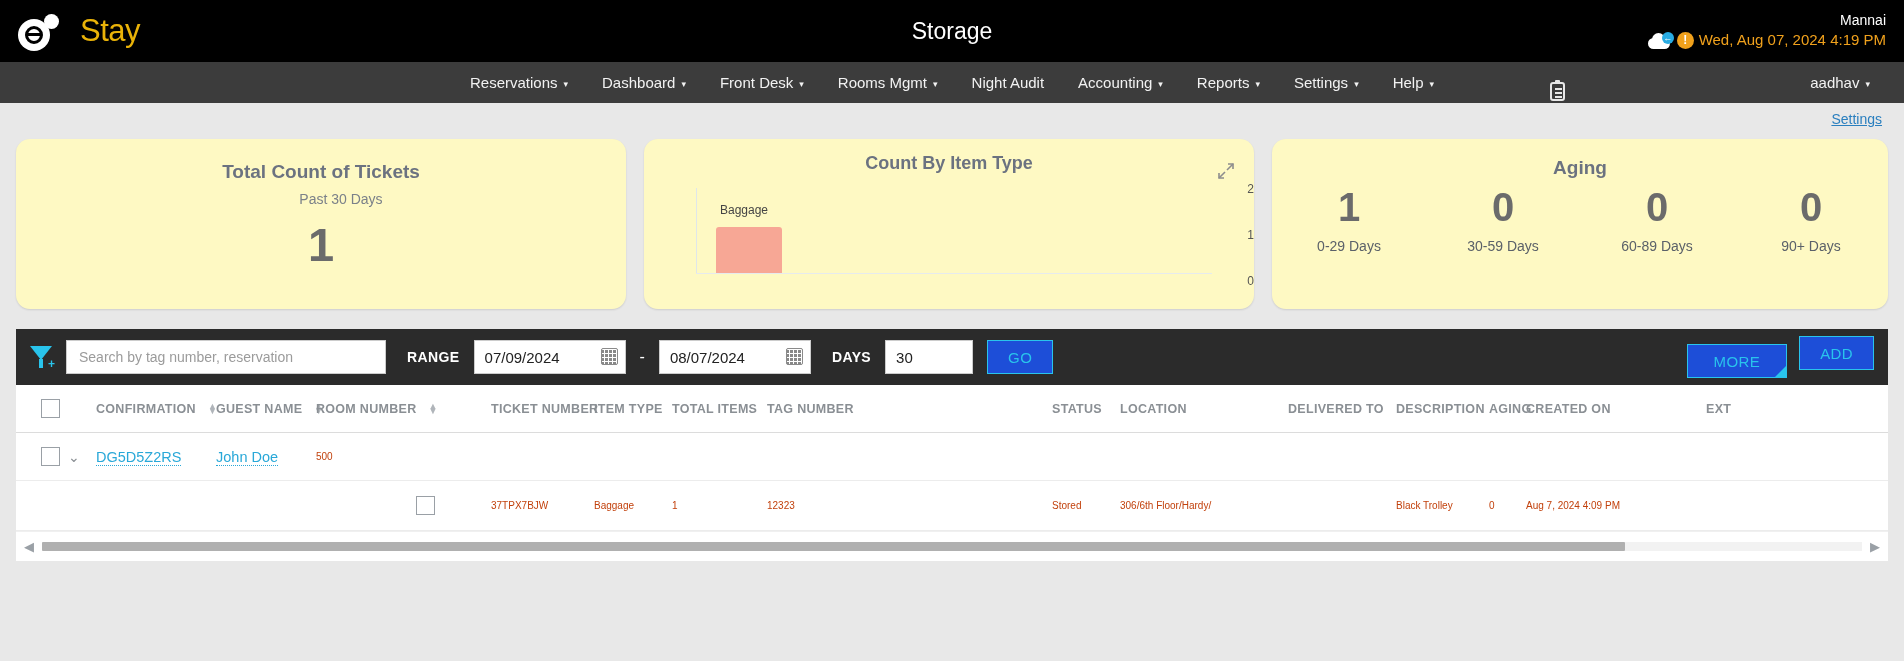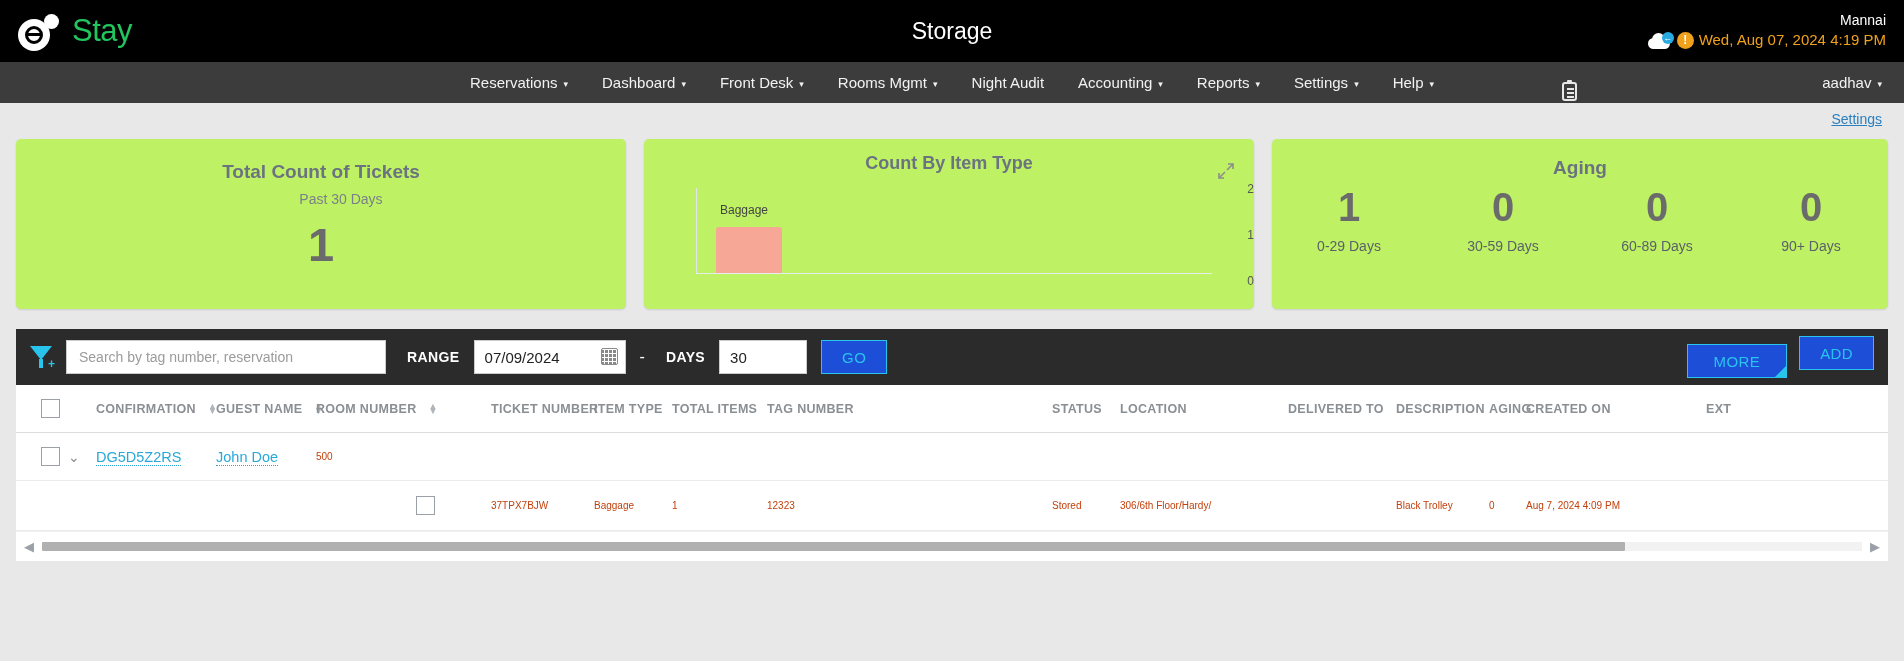--- a/index.html
+++ b/index.html
@@ -25,21 +25,21 @@
     background:#fff;
   }
   .logo-e {
     position:absolute; left:7px; top:15px;
     width:18px; height:18px; border-radius:50%;
     border: 3.5px solid #000; border-top-color: #000;
     background: transparent;
   }
   .logo-ebar { position:absolute; left:9px; top:22px; width:15px; height:3px; background:#000; }
   .logo-dot { position:absolute; left:26px; top:3px; width:15px; height:15px; border-radius:50%; background:#fff; }
-  .logo-text { color:#22c55e; font-size: 31px; letter-spacing: -0.5px; margin-left: 8px; }
+  .logo-text { color:#eab308; font-size: 31px; letter-spacing: -0.5px; margin-left: 16px; }
 
   .app-title {
     position:absolute; left:0; right:0; text-align:center;
     color:#fff; font-size:23px; font-weight: 400; pointer-events:none;
   }
   .top-right {
     margin-left:auto; margin-right: 18px; text-align: right; line-height: 1.25;
   }
   .tenant { color:#fff; font-size: 14px; }
   .dt-row { display:flex; align-items:center; justify-content:flex-end; gap:5px; margin-top:2px; }
@@ -60,21 +60,21 @@
   .navbar {
     height: 41px; background:#3c3c3c;
     display:flex; align-items:center; position:relative;
   }
   .nav-items { display:flex; align-items:center; margin: 0 auto; gap: 0; }
   .nav-item {
     color:#f2f2f2; font-size: 15px; padding: 10px 17px; cursor:pointer;
     display:flex; align-items:center; gap:6px; white-space: nowrap;
   }
   .caret { font-size: 9px; position:relative; top:1px; }
-  .nav-right { position:absolute; right: 0; display:flex; align-items:flex-end; gap: 10px; }
+  .nav-right { position:absolute; right: 12px; display:flex; align-items:flex-end; gap: 10px; }
   .clipboard-ic {
     position: absolute; left: -250px; width:15px; height:19px;
     border: 2px solid #e8e8e8; border-radius: 3px;
   }
   .clip-top {
     position:absolute; left:3px; top:-4px; width:5px; height:4px; background:#e8e8e8;
     border-radius:1px;
   }
   .clip-line { position:absolute; left:3px; width:7px; height:1.5px; background:#e8e8e8; }
   .user-menu {
@@ -87,21 +87,21 @@
   .settings-link {
     position:absolute; right: 22px; top: 8px;
     color:#2a7fbf; font-size:14px; text-decoration: underline; cursor:pointer;
   }
 
   
   .cards {
     display:flex; gap: 18px; padding: 0 16px; height: 170px;
   }
   .card {
-    background:#bef264; border-radius: 5px; position:relative;
+    background:#fef9c3; border-radius: 14px; position:relative;
     box-shadow: 0 1px 2px rgba(0,0,0,.12);
   }
   .card-tickets { width: 610px; display:flex; flex-direction:column; align-items:center; padding-top: 22px; }
   .card-title { color:#6b7280; font-size: 19px; font-weight: 600; }
   .card-sub { color:#7b8189; font-size: 14px; margin-top: 8px; margin-left: 40px; }
   .card-big { color:#6b6b6b; font-size: 47px; font-weight: 600; margin-top: 10px; }
 
   .card-chart { width: 610px; padding-top: 14px; position:relative; }
   .chart-title { text-align:center; color:#6b7280; font-size: 18px; font-weight: 600; }
   .expand-ic { position:absolute; right: 18px; top: 22px; width:20px; height:20px; cursor:pointer; }
@@ -369,20 +369,24 @@
 
   <span class="tb-label">RANGE</span>
 
   <div class="date-box">
     <input type="text" value="07/09/2024" style="">
     <div class="cal-ic"></div>
   </div>
 
   <span class="dash">-</span>
 
+  <div class="date-box">
+    <input type="text" value="08/07/2024" style="">
+    <div class="cal-ic"></div>
+  </div>
 
   <span class="tb-label">DAYS</span>
   <input class="days-input" type="text" value="30" style="">
 
   <button class="btn-cyan">GO</button>
 
   <div class="tb-right">
     <button class="btn-cyan btn-more">
       <span>MORE</span>
       <span class="more-corner"></span>

